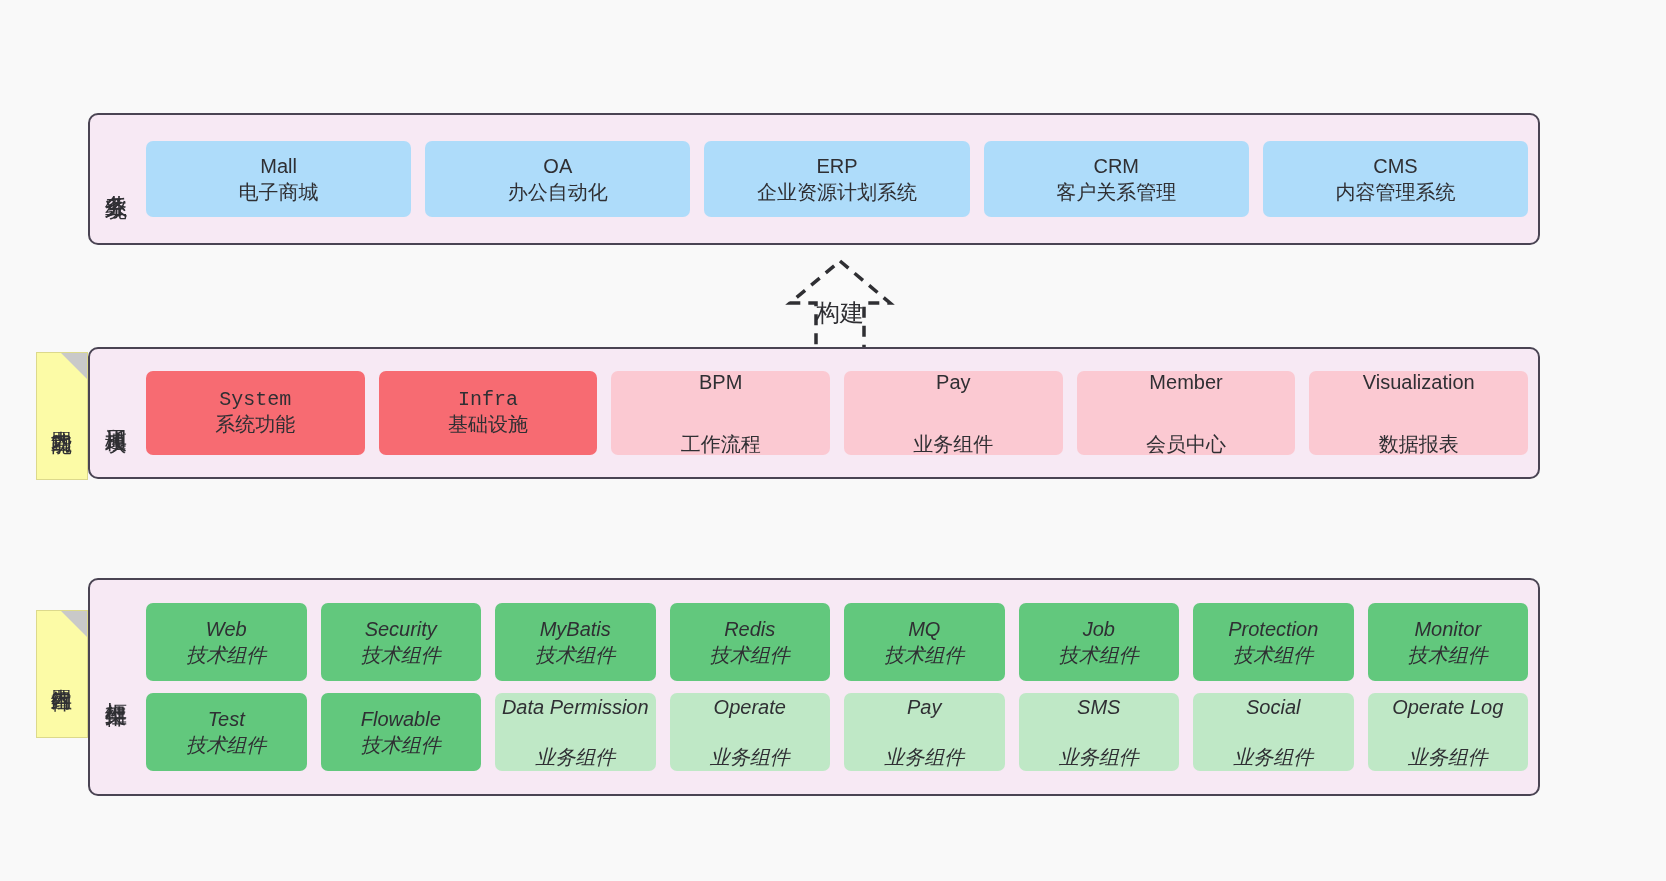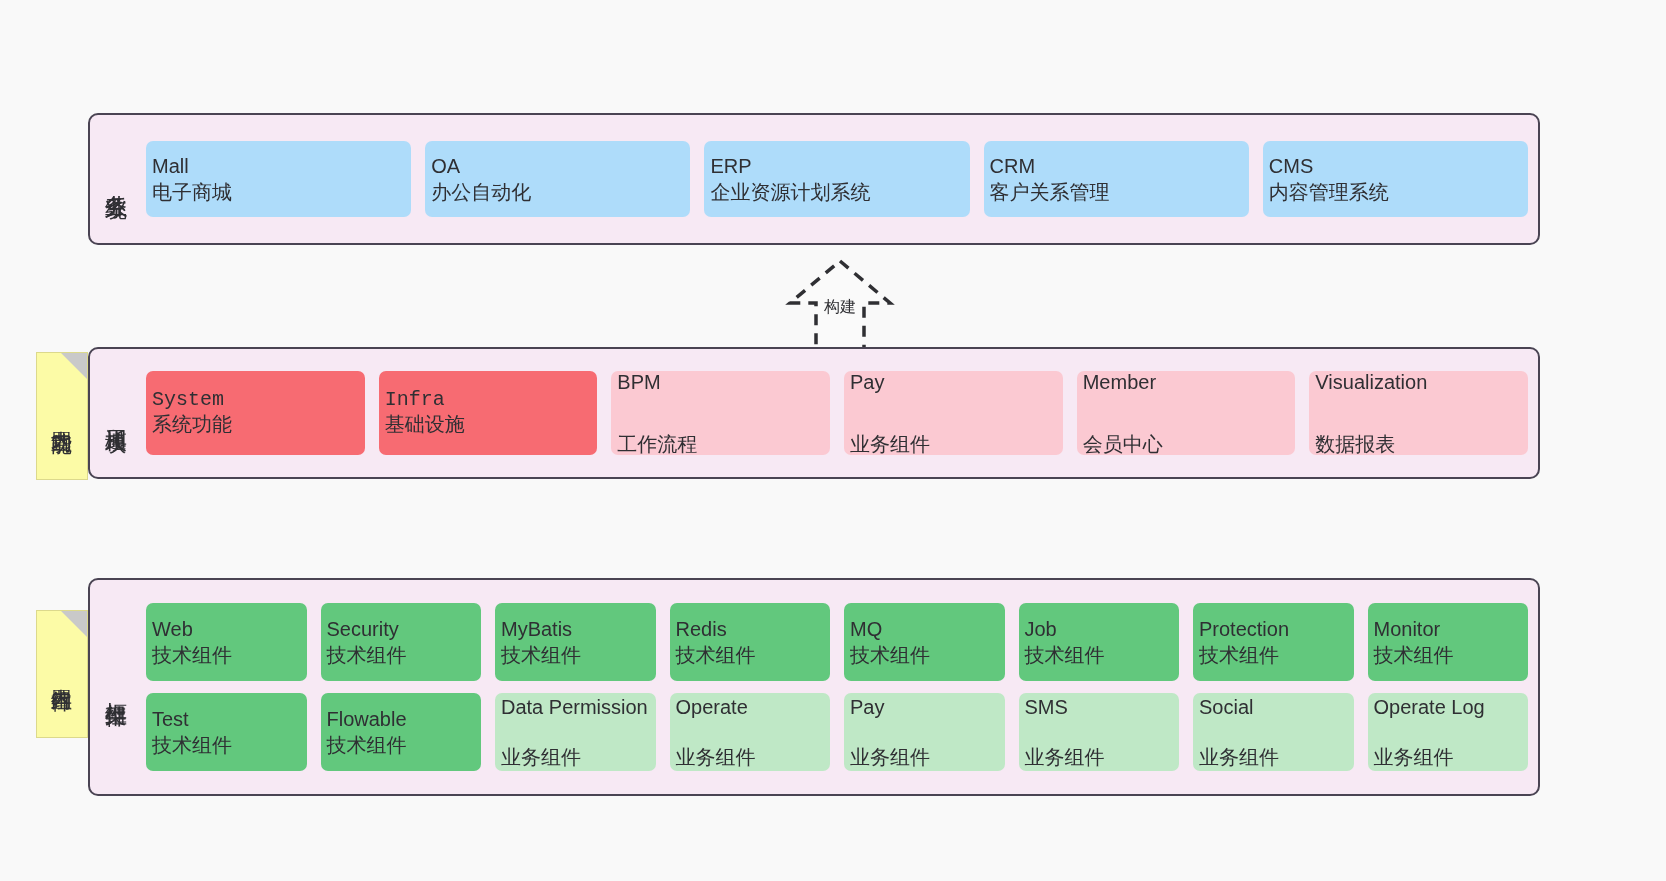--- a/index.html
+++ b/index.html
@@ -55,21 +55,21 @@
     padding: 0 10px 0 4px;
     box-sizing: border-box;
   }
 
   
   .node {
     box-sizing: border-box;
     border-radius: 7px;
     display: flex;
     flex-direction: column;
-    align-items: flex-start;
+    align-items: center;
     justify-content: center;
     text-align: center;
     font-size: 20px;
     line-height: 1.32;
     color: #2F2F33;
     padding: 4px 6px;
     user-select: none;
   }
   .node .l1 { white-space: normal; }
   .node .l2 { white-space: nowrap; }
@@ -110,20 +110,21 @@
   #layer-framework .layer-body {
     flex-direction: column;
     justify-content: center;
     gap: 12px;
     padding: 0 10px 0 4px;
   }
   .grid-row {
     display: flex;
     gap: 14px;
     width: 100%;
+    font-style: italic;
   }
   #layer-framework .node {
     flex: 1 1 0;
     height: 78px;
   }
 
   
   .note {
     position: absolute;
     background: #FCFBA6;
@@ -163,21 +164,21 @@
     position: absolute;
     left: 0; top: 0;
     overflow: visible;
   }
   .rel-label {
     position: absolute;
     left: 0;
     top: 40px;
     width: 160px;
     text-align: center;
-    font-size: 16px;
+    font-size: 24px;
     color: #2F2F33;
     background: transparent;
     user-select: none;
   }
   #rel-build   { left: 760px; top: 257px; }
   #rel-impl    { left: 775px; top: 492px; }
 </style>
 </head>
 <body>
 

